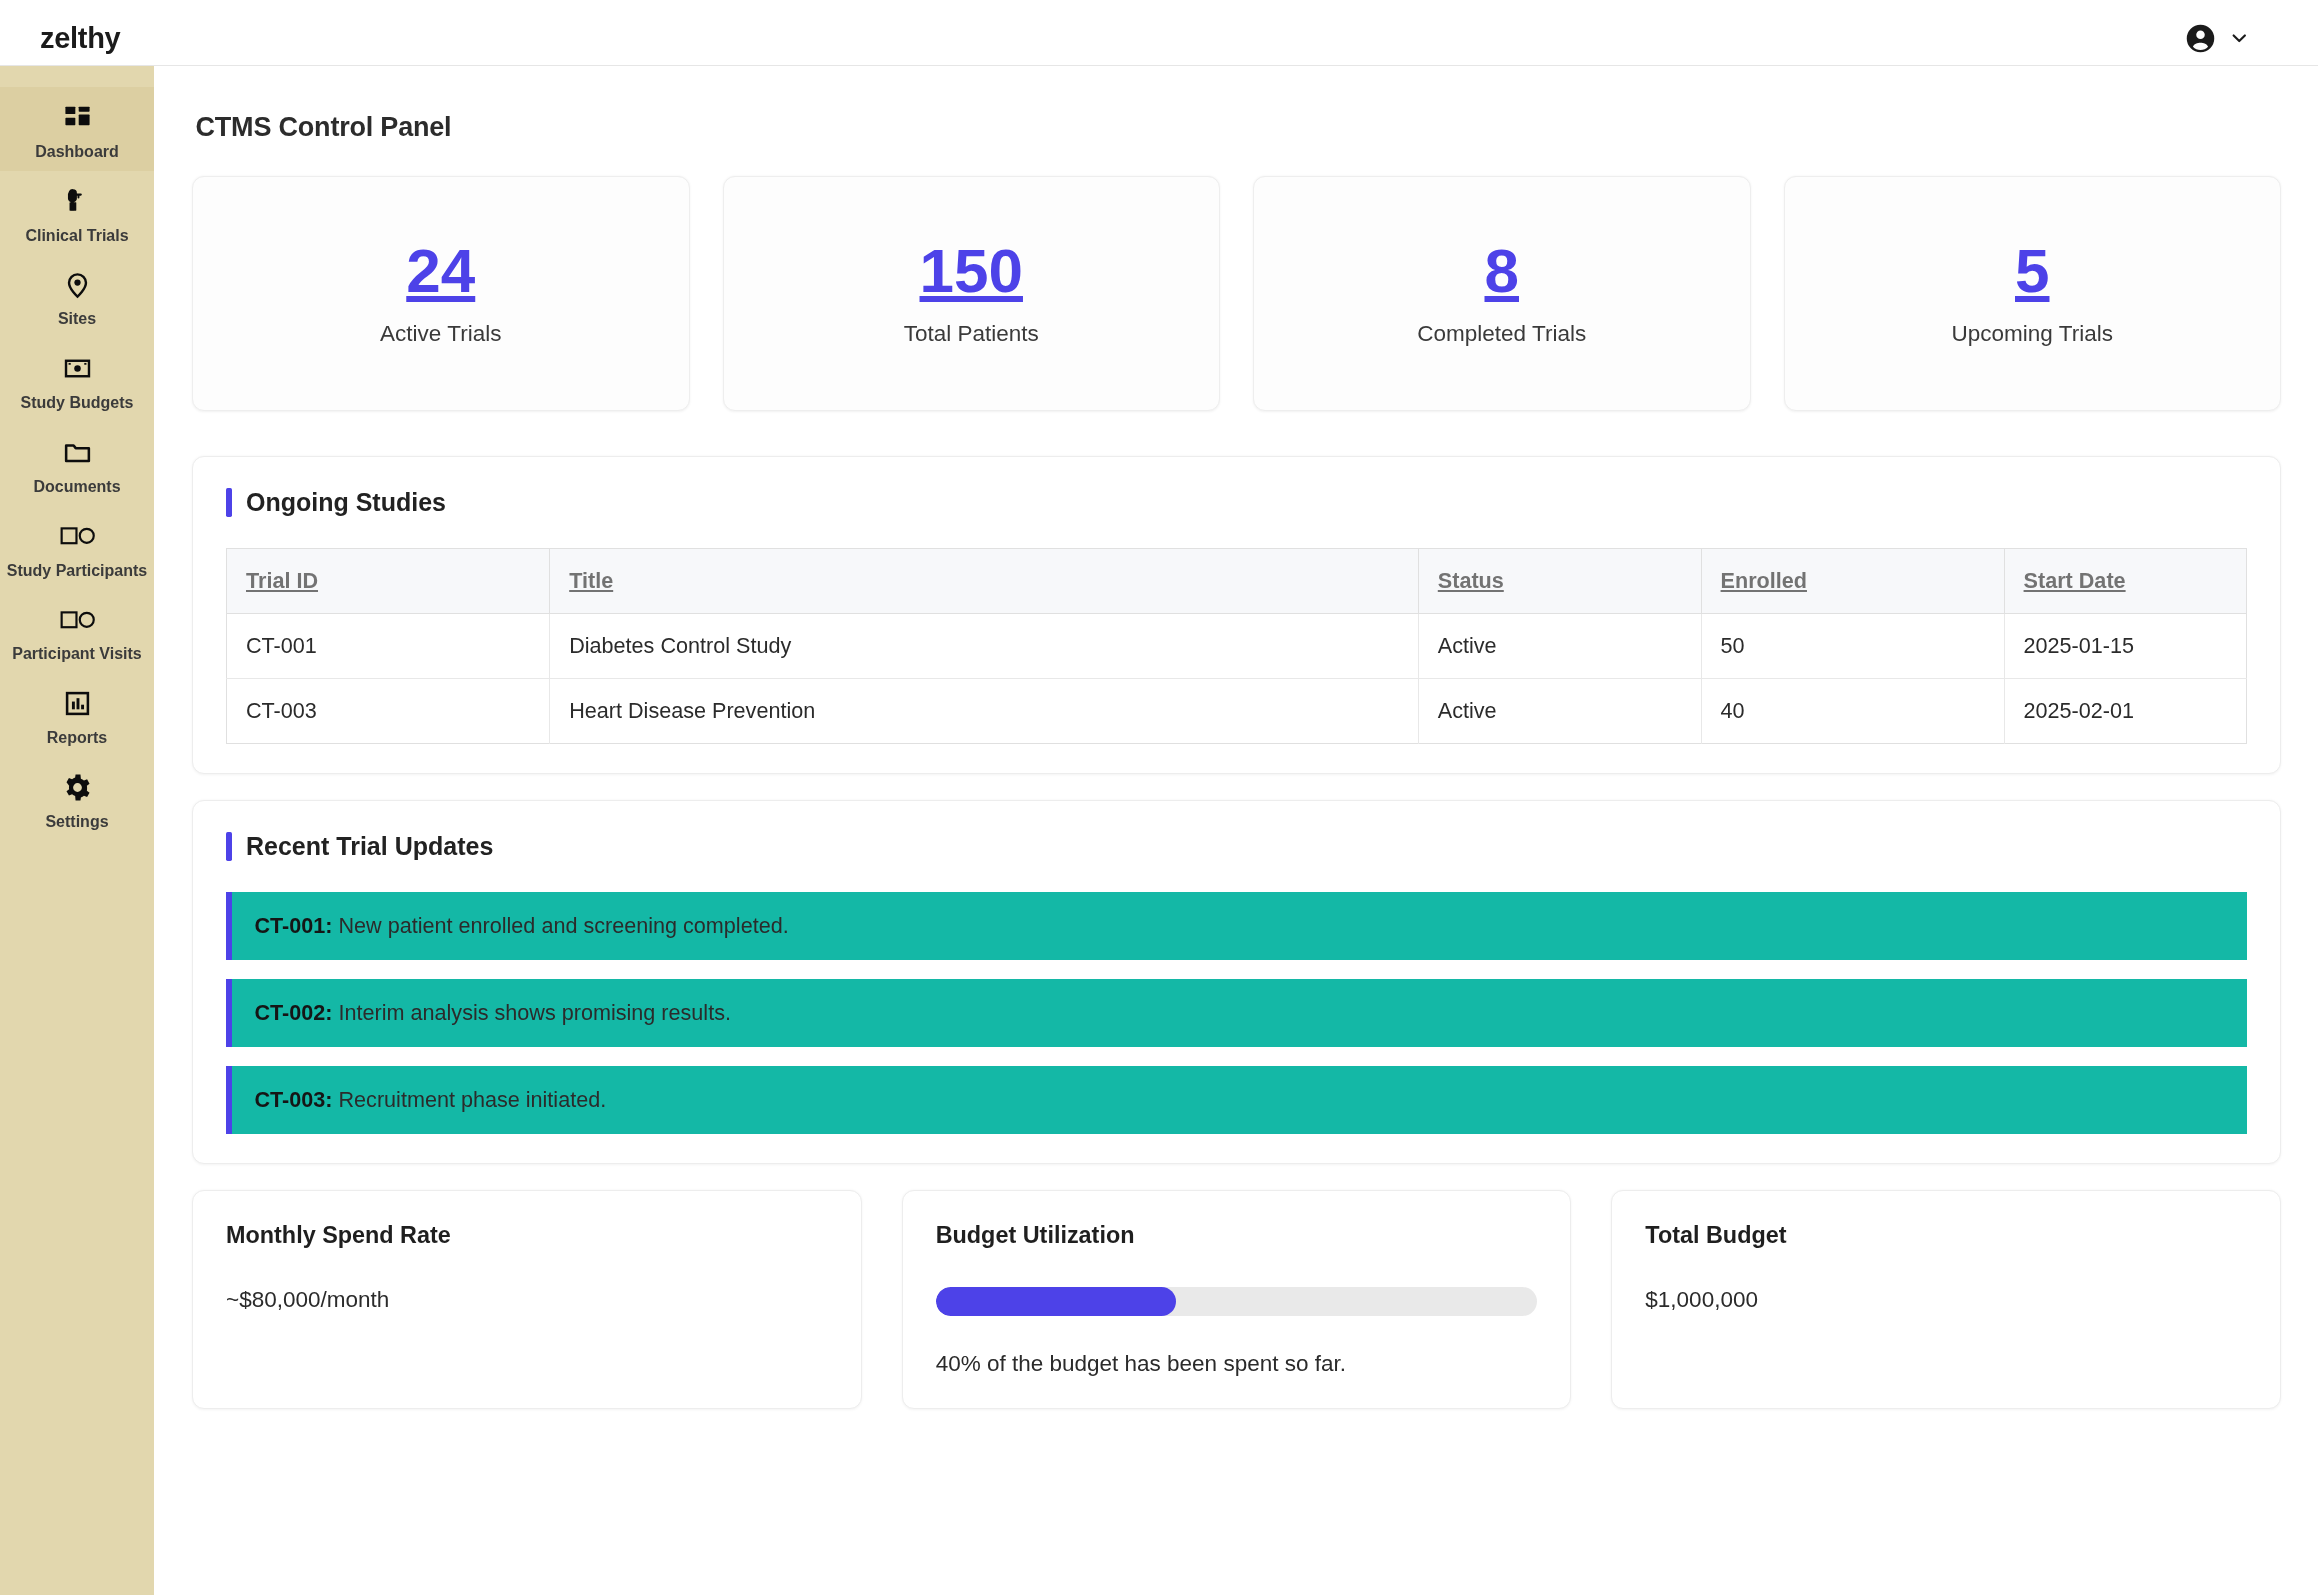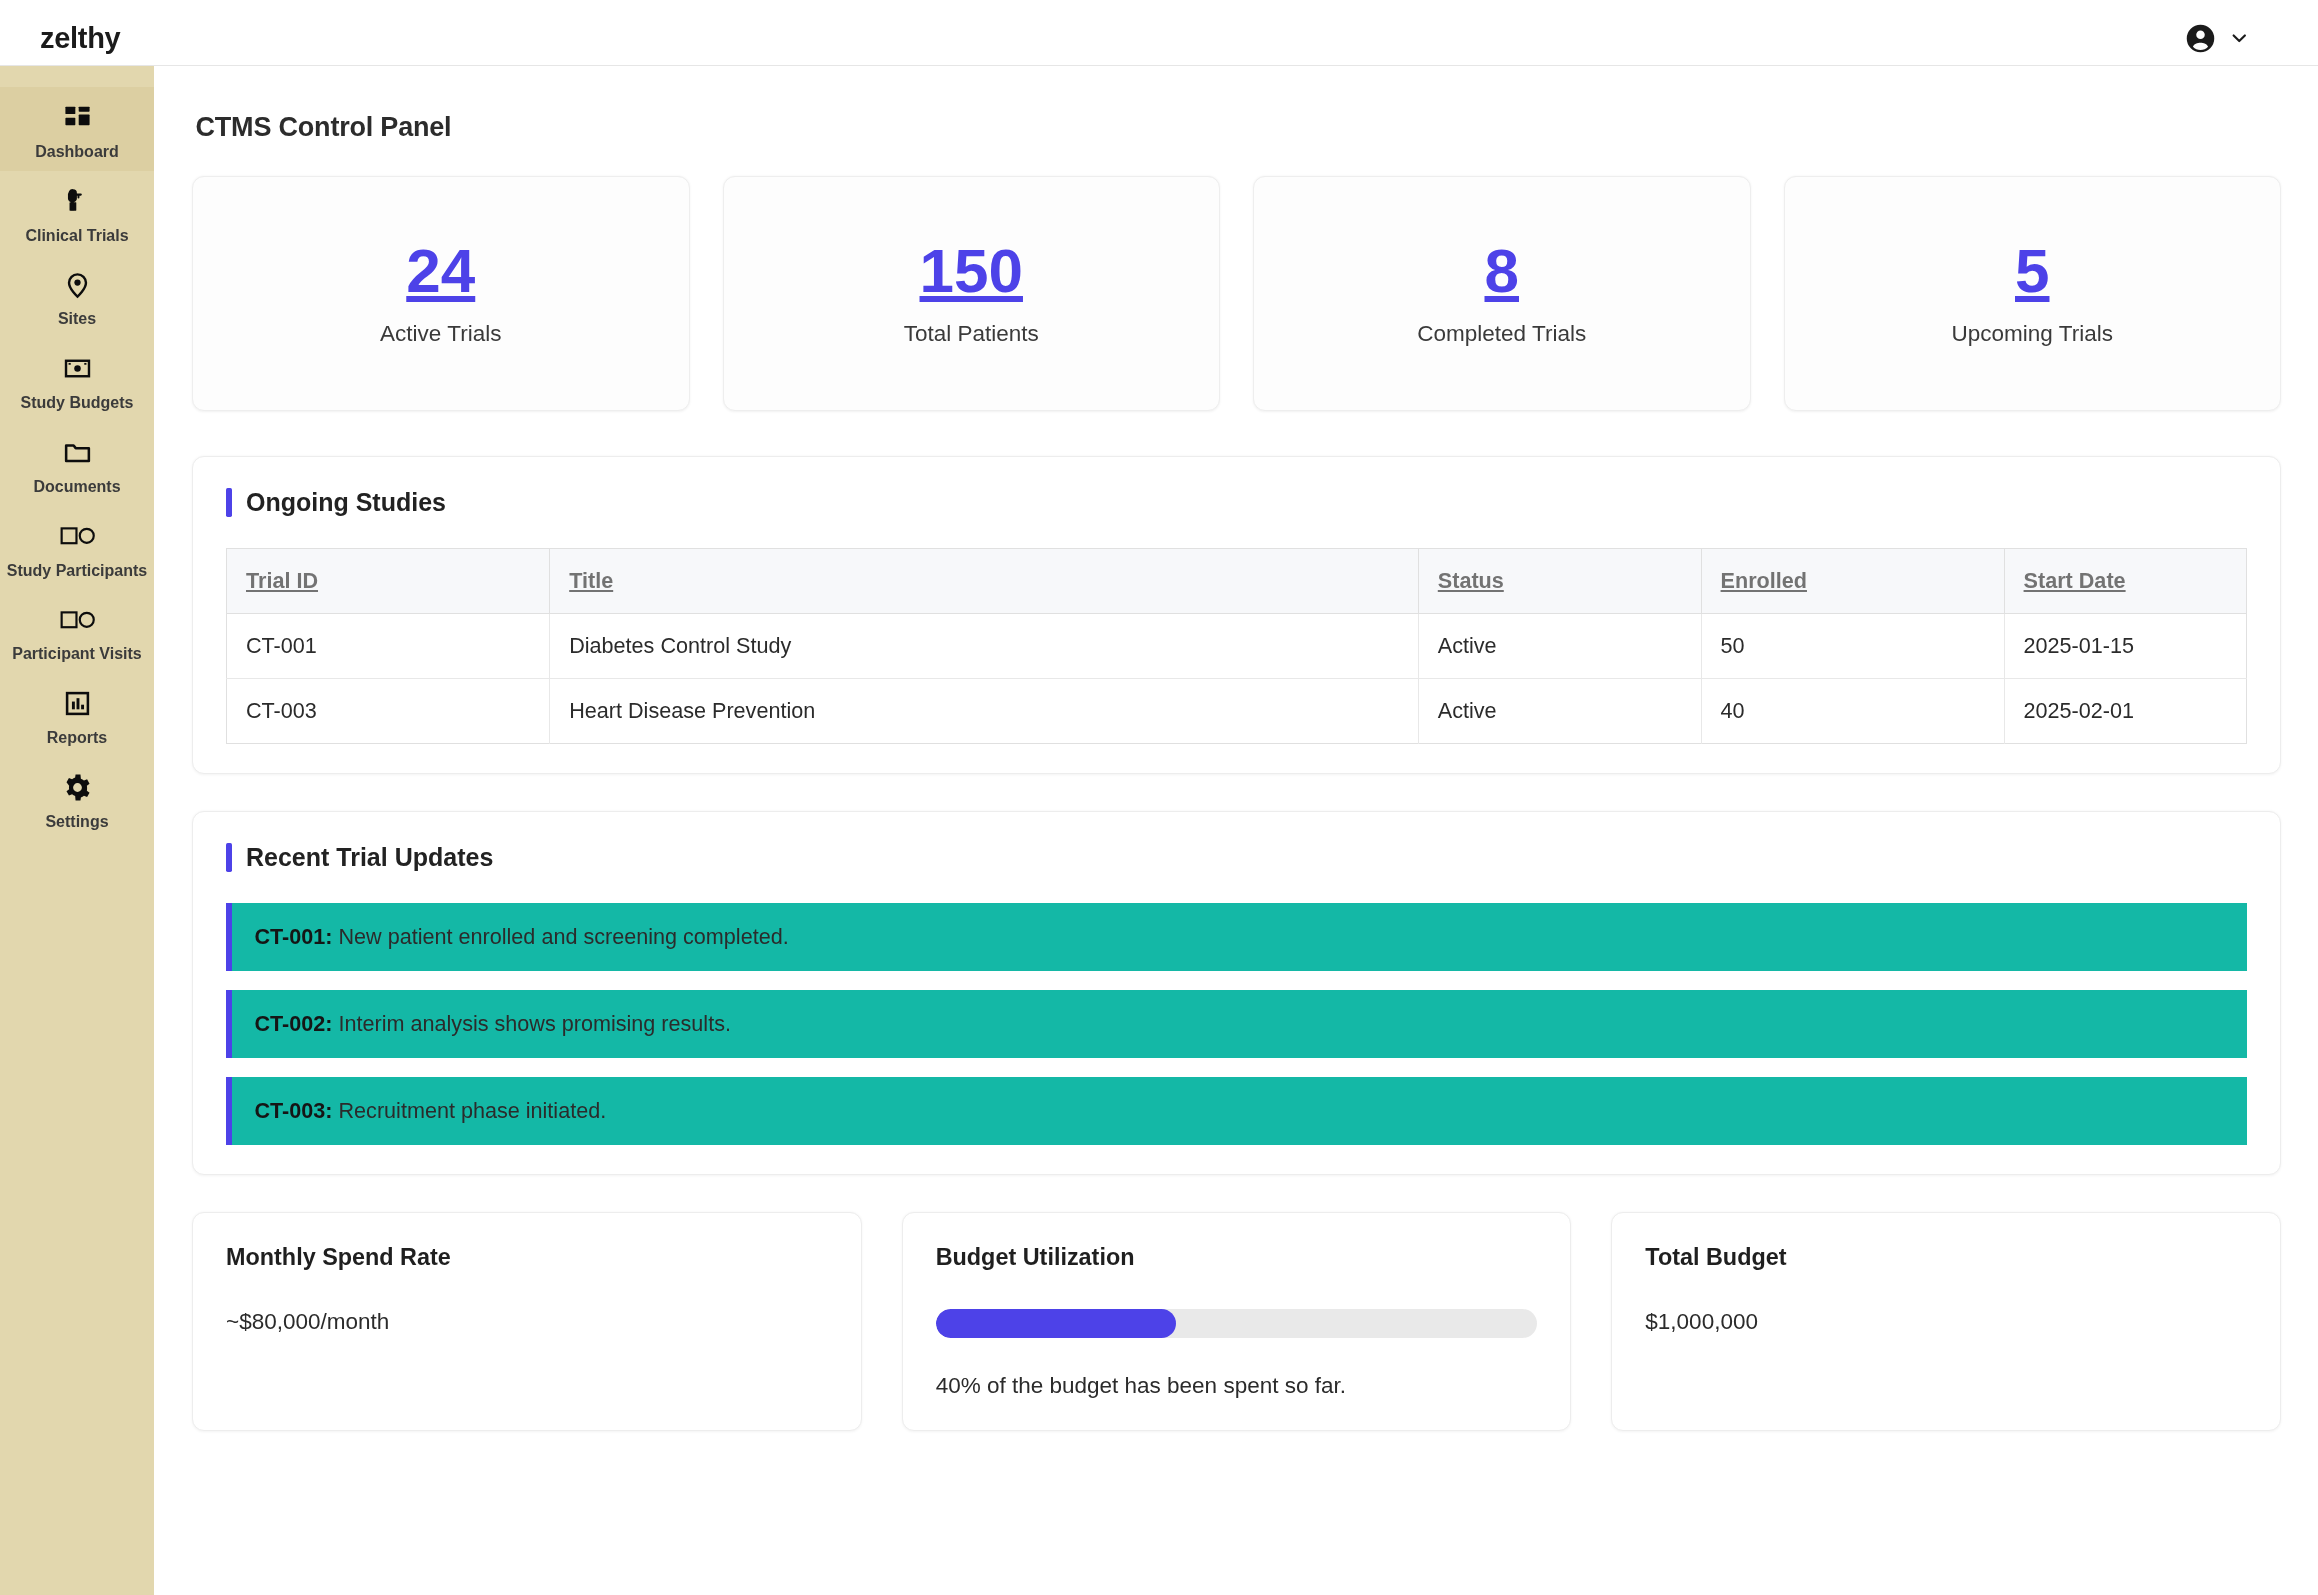--- a/index.html
+++ b/index.html
@@ -137,21 +137,21 @@
     color: #3a3a3a;
   }
 
   
   .panel {
     background: #ffffff;
     border: 0.9px solid #ededed;
     border-radius: 12px;
     box-shadow: 0 0.9px 2.6px rgba(0,0,0,0.05);
     padding: 31px 33px 29px 33px;
-    margin-bottom: 37px;
+    margin-bottom: 26px;
   }
   .panel-title {
     display: flex;
     align-items: center;
     gap: 14px;
     margin-bottom: 31px;
   }
   .title-bar {
     width: 6px;
     height: 29px;

